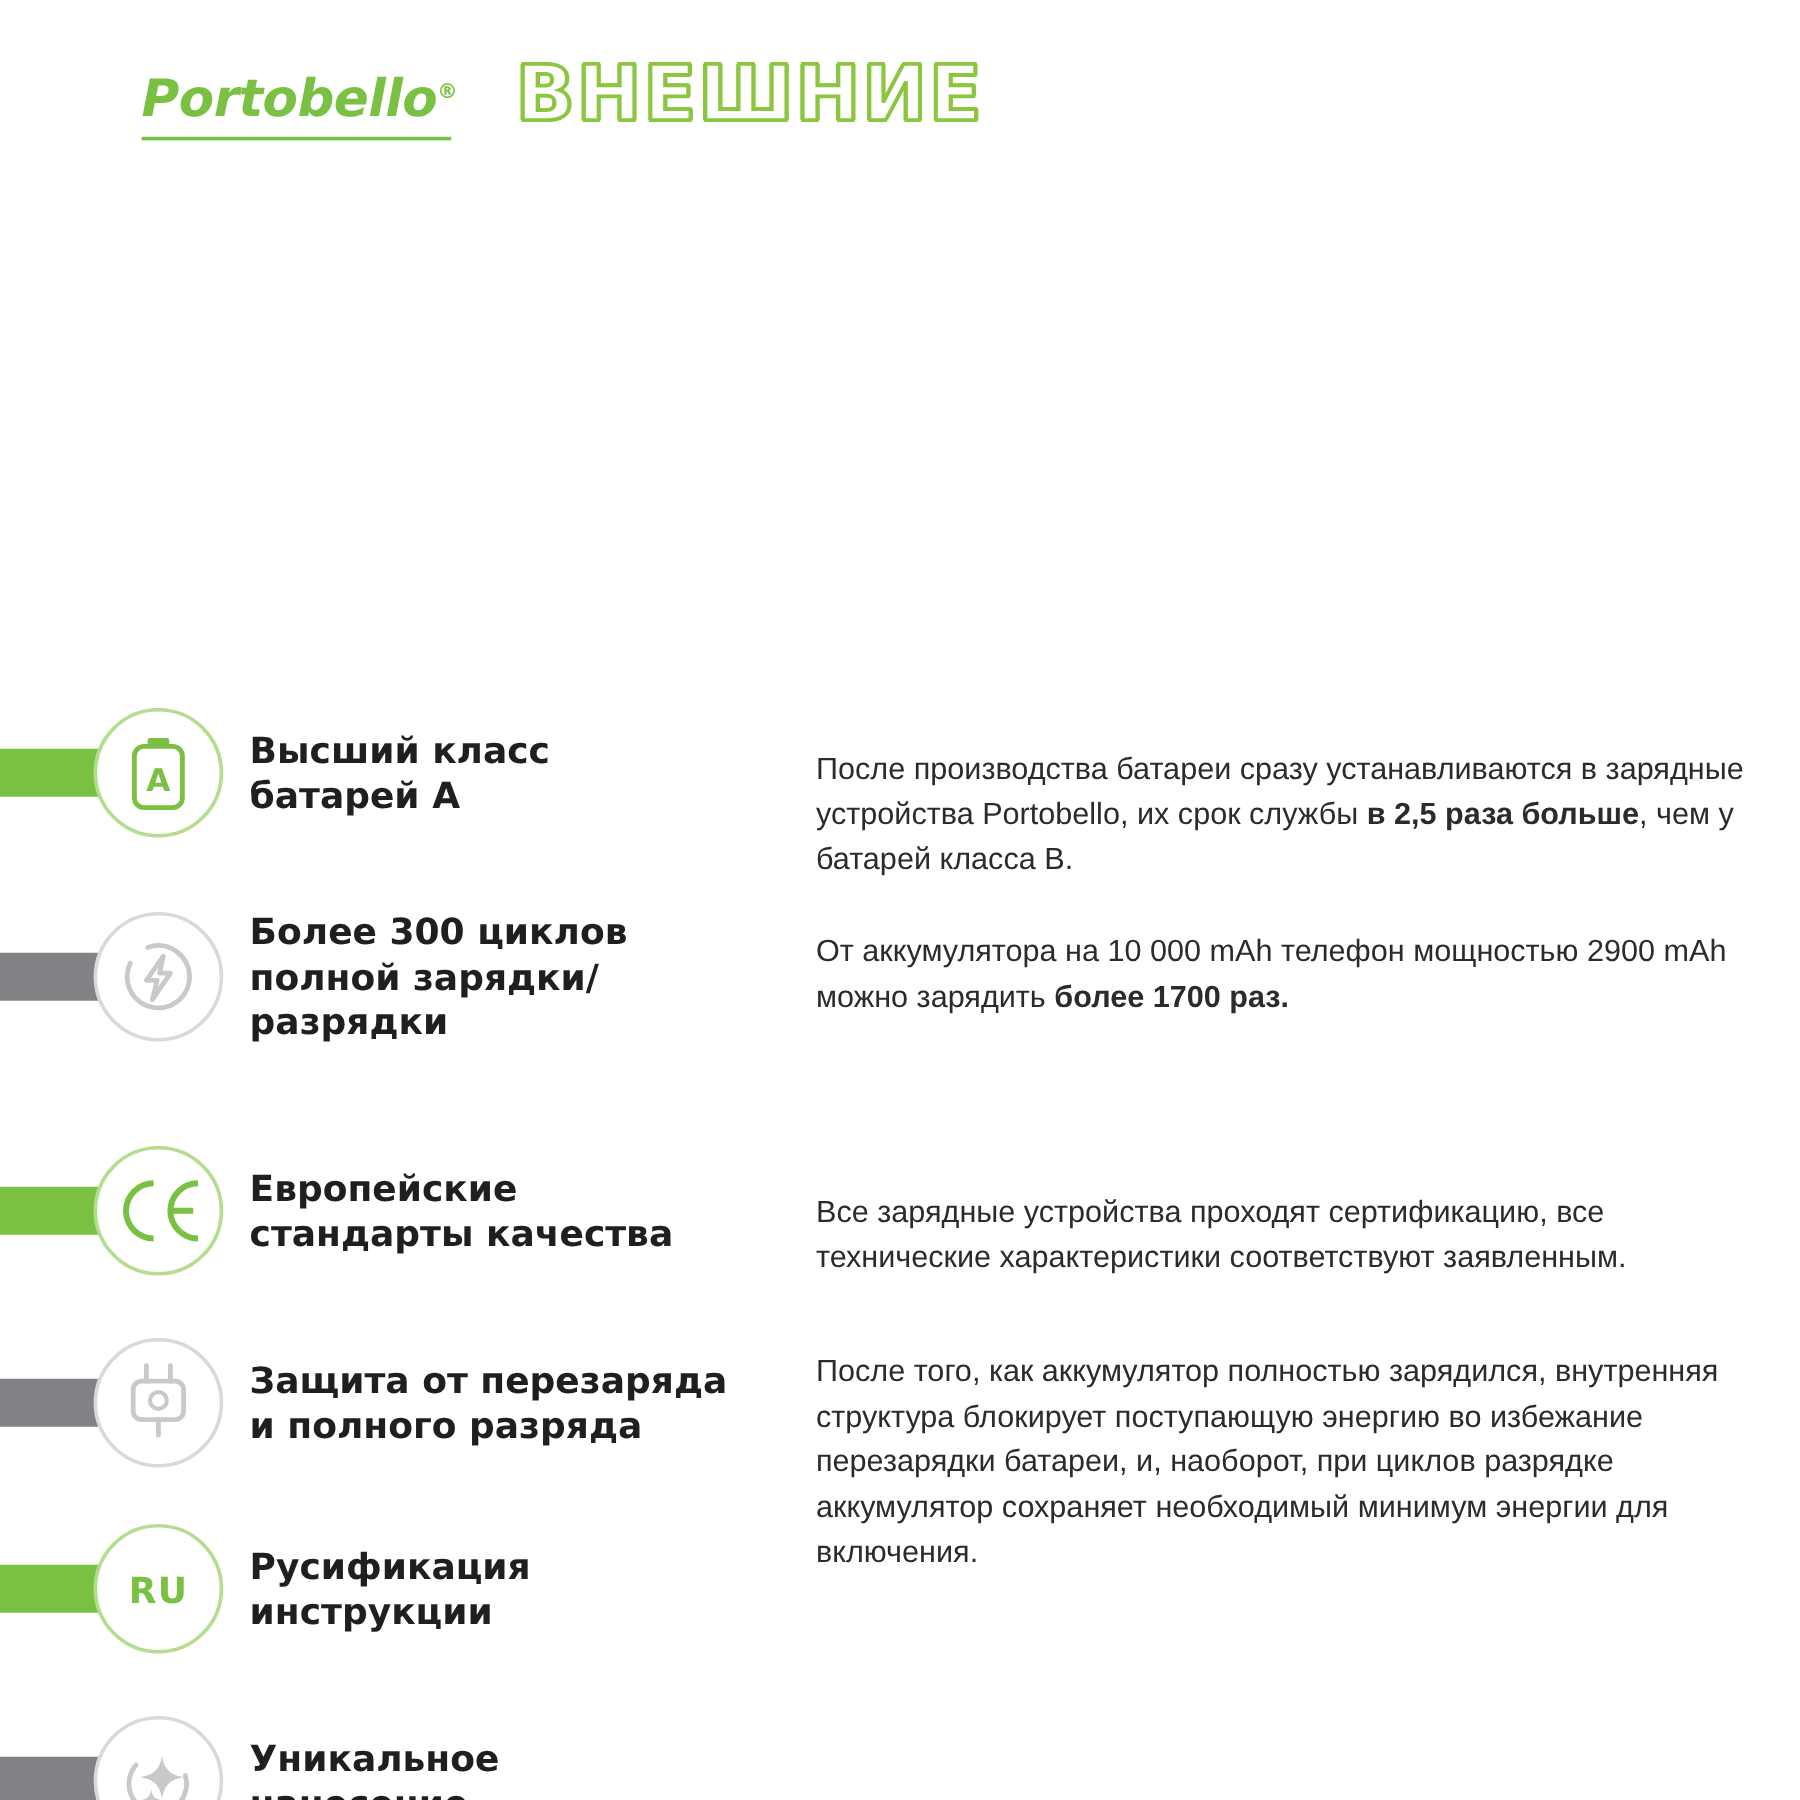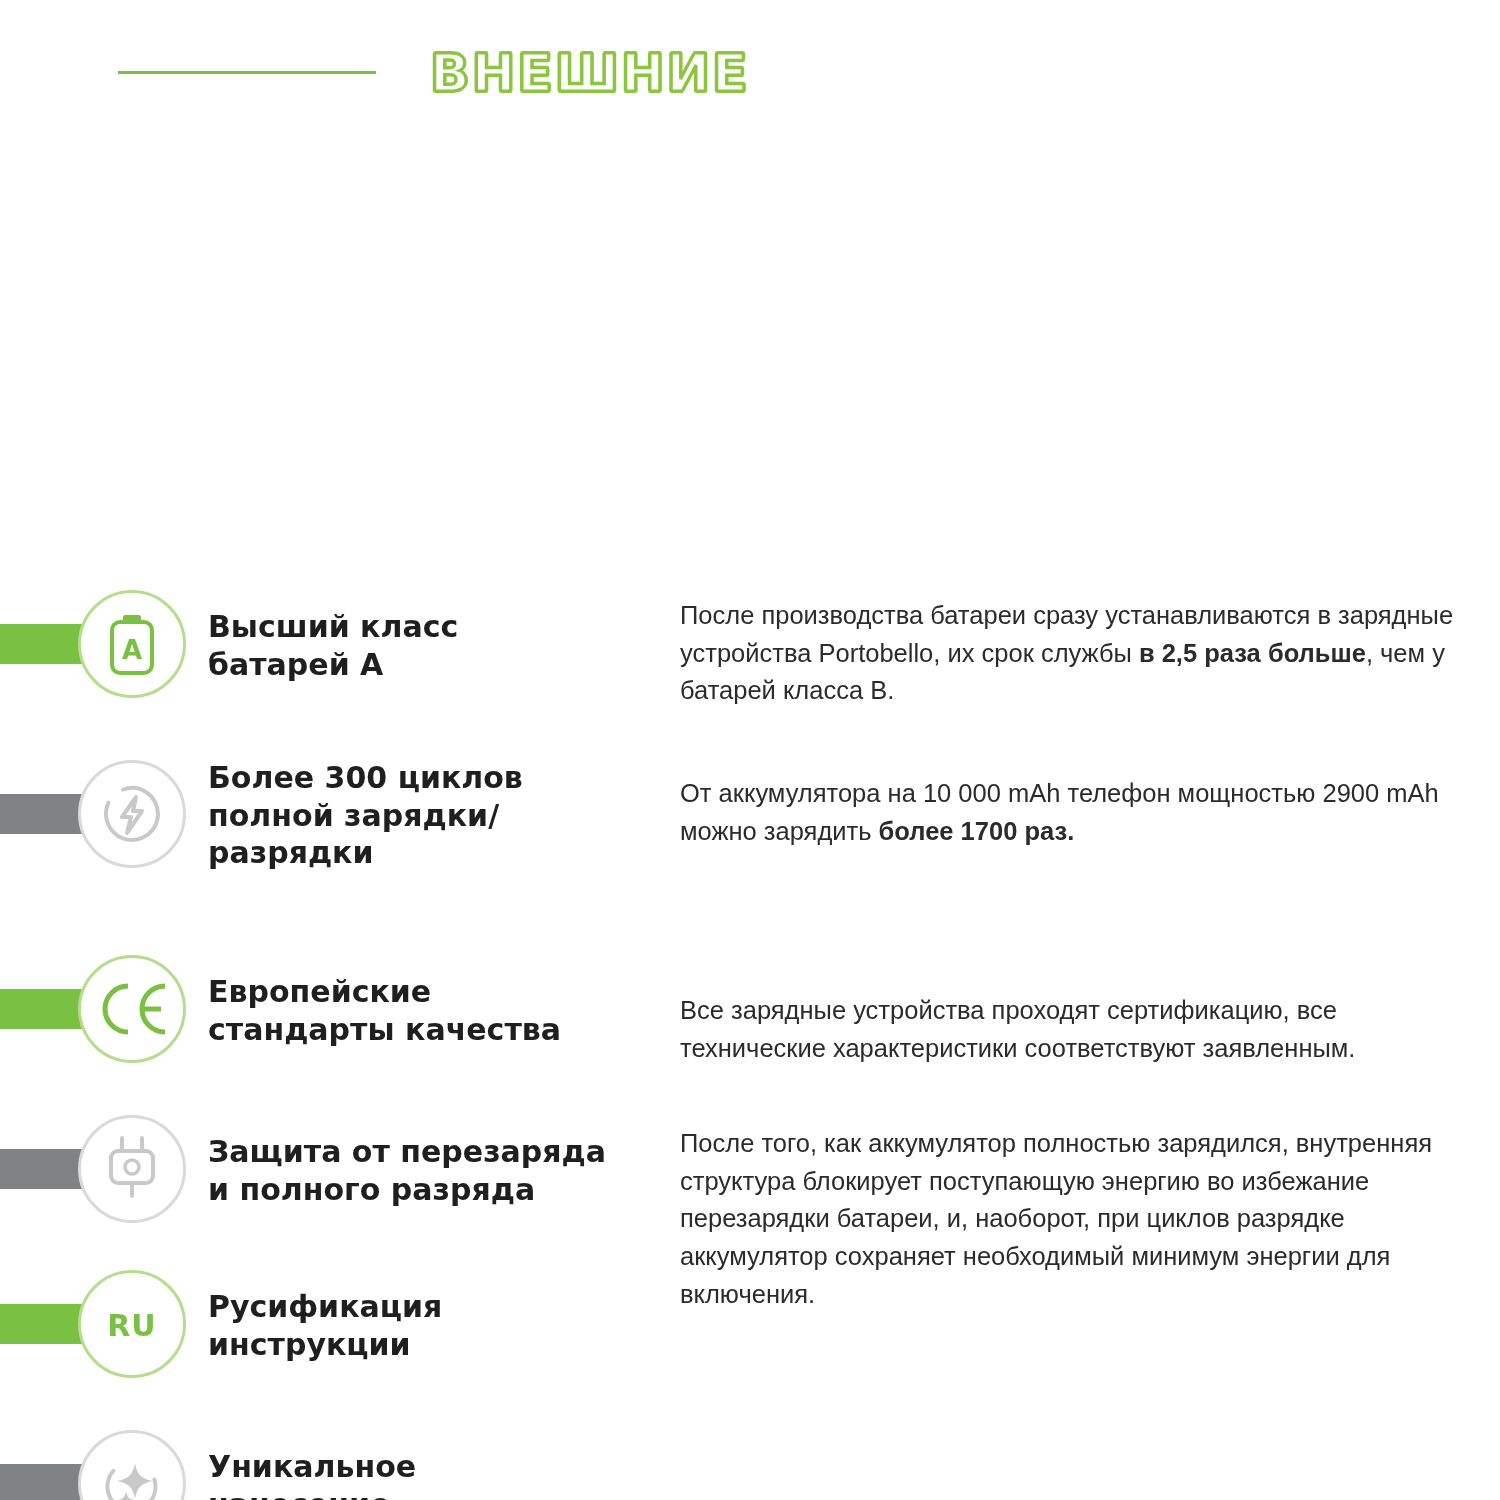--- a/index.html
+++ b/index.html
@@ -63,21 +63,21 @@
     font-size: 78px;
     line-height: 0.98;
     letter-spacing: 2px;
     color: #ffffff;
     -webkit-text-stroke: 3px #8cc63f;
     text-shadow:
        2px 0 0 #8cc63f, -2px 0 0 #8cc63f,
        0 2px 0 #8cc63f, 0 -2px 0 #8cc63f;
     white-space: nowrap;
   }
-  .headline-line.l1 { font-size: 52px; }
+  .headline-line.l1 { font-size: 64px; }
   .headline-line.l2 { font-size: 74px; margin-top: 10px; letter-spacing: 1px; }
 
   
   .content {
     position: relative;
   }
   .rows {
     position: absolute;
     left: 0;
     top: 0;
@@ -155,20 +155,23 @@
     font-size: 30px;
     fill: #7ac143;
     letter-spacing: 1px;
   }
 </style>
 </head>
 <body>
 
 <div class="header">
   <div class="logo">
+    <div class="logo-word">
+      <span>Portobello</span><span class="logo-reg">®</span>
+    </div>
     <div class="logo-rule"></div>
   </div>
 
   <div class="headline">
     <div class="headline-line l1">ВНЕШНИЕ</div>
   </div>
 </div>
 
 <div class="content">
 
@@ -254,19 +257,19 @@
 
     <div class="row" style="top:1320px;">
       
       
       
     </div>
 
   </div>
 
   <div class="notes">
-    <div class="note" style="top:327px;">После производства батареи сразу устанавливаются в зарядные устройства Portobello, их срок службы <b>в 2,5 раза больше</b>, чем у батарей класса В.</div>
+    <div class="note" style="top:353px;">После производства батареи сразу устанавливаются в зарядные устройства Portobello, их срок службы <b>в 2,5 раза больше</b>, чем у батарей класса В.</div>
     <div class="note" style="top:505px;">От аккумулятора на 10 000 mAh телефон мощностью 2900 mAh можно зарядить <b>более 1700 раз.</b></div>
     <div class="note" style="top:722px;">Все зарядные устройства проходят сертификацию, все технические характеристики соответствуют заявленным.</div>
     <div class="note" style="top:855px;">После того, как аккумулятор полностью зарядился, внутренняя структура блокирует поступающую энергию во избежание перезарядки батареи, и, наоборот, при циклов разрядке аккумулятор сохраняет необходимый минимум энергии для включения.</div>
   </div>
 
 </div>
 
 </body></html>

